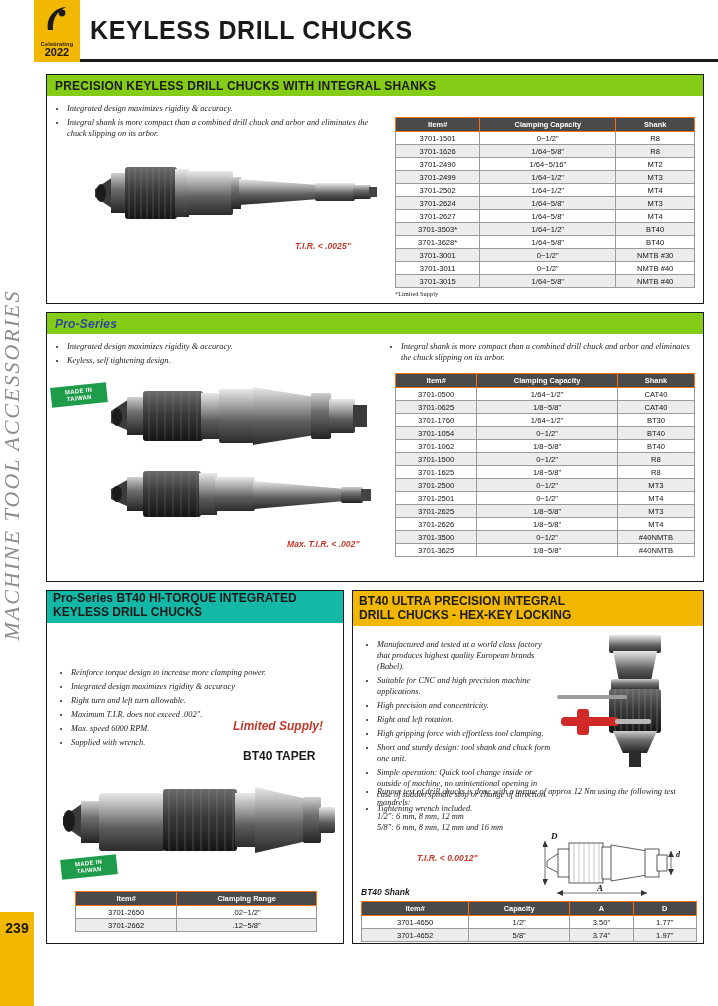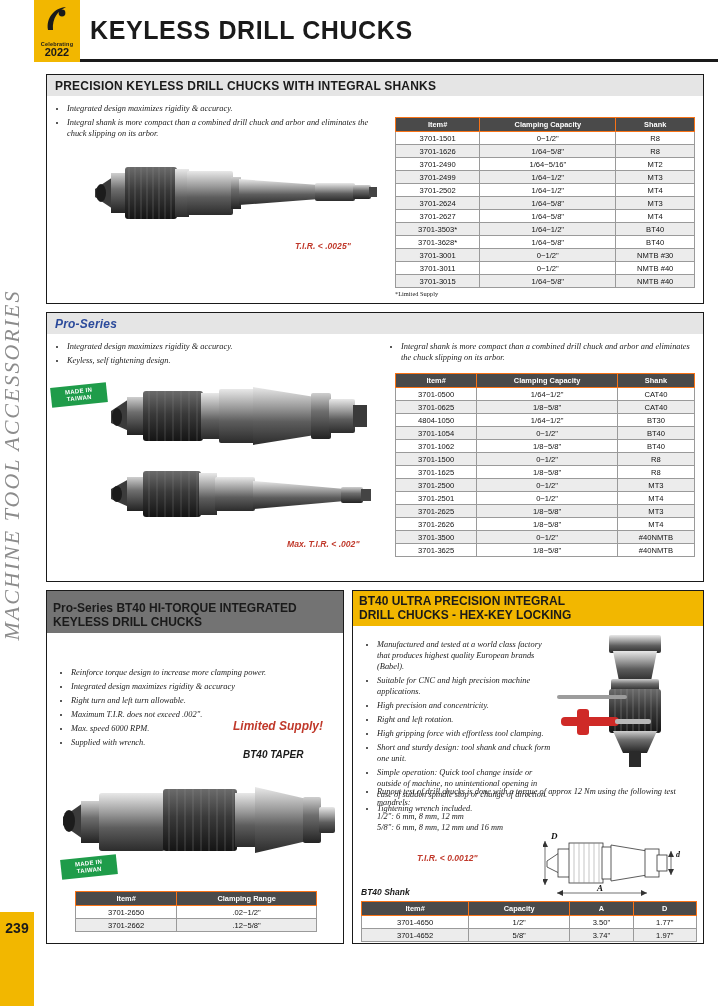--- a/index.html
+++ b/index.html
@@ -63,21 +63,21 @@
   }
   .logo-badge .l1{ font-size:5.5px; font-weight:bold; letter-spacing:.2px;}
   .logo-badge .l2{ font-size:11px; font-weight:bold; letter-spacing:0px; line-height:11px;}
   .header-title {
     position:absolute; left:56px; top:16px;
     font-size:25px; font-weight:bold; letter-spacing:0.6px;
     color:#1a1a1a;
   }
   
   .sec-bar {
-    background:#e5e5e5;
+    background:#84cc16;
     height:21px;
     display:flex; align-items:center;
     padding-left:8px;
     font-size:12px; font-weight:bold; letter-spacing:0.2px;
     color:#1a1a1a;
   }
   .sec-bar .pro { color:#2b4a9b; font-style:italic; margin-right:4px; }
   .sec-wrap { position:absolute; border:1px solid #1a1a1a; background:#fff; }
 
   ul.bullets { margin:0; padding-left:14px; }
@@ -104,21 +104,21 @@
   .chuck-note {
     font-size:8.6px; font-weight:bold; color:#c0392b; font-style:italic;
   }
   .made-in {
     width:56px;height:20px;background:#1f9c4a;color:#fff;
     display:flex;flex-direction:column;align-items:center;justify-content:center;
     font-size:6px;font-weight:bold;line-height:7px;letter-spacing:.3px;
     transform:rotate(-6deg);
   }
   .limited { font-size:12px;font-weight:bold;color:#c0392b;font-style:italic; }
-  .taper-lbl { font-size:10px;font-weight:bold;color:#1a1a1a;font-style:italic; }
+  .taper-lbl { font-size:12px;font-weight:bold;color:#1a1a1a;}
   .sub-head { font-size:8.5px;font-weight:bold;color:#1a1a1a;font-style:italic; }
 </style>
 </head>
 <body>
 
 <div class="page">
 
   <div class="left-rail">
     <div class="rail-vtext">MACHINE TOOL ACCESSORIES</div>
     <div class="page-num">239</div>
@@ -351,21 +351,21 @@
               <td>3701-0500</td>
               <td>1/64~1/2"</td>
               <td>CAT40</td>
             </tr>
           <tr>
               <td>3701-0625</td>
               <td>1/8~5/8"</td>
               <td>CAT40</td>
             </tr>
           <tr>
-              <td>4804-1050</td>
+              <td>3701-1760</td>
               <td>1/64~1/2"</td>
               <td>BT30</td>
             </tr>
           <tr>
               <td>3701-1054</td>
               <td>0~1/2"</td>
               <td>BT40</td>
             </tr>
           <tr>
               <td>3701-1062</td>
@@ -411,21 +411,21 @@
               <td>3701-3625</td>
               <td>1/8~5/8"</td>
               <td>#40NMTB</td>
             </tr>
         </tbody>
       </table>
     </div>
   </div>
 
   <div class="sec-wrap" style="left:46px; top:590px; width:298px; height:354px;">
-    <div style="background:#737373;padding:10px 6px 4px 6px;">
+    <div style="background:#14b8a6;padding:0 6px 4px 6px;">
       <div style="font-size:12px;font-weight:bold;line-height:14px;color:#1a1a1a;">
         <span class="pro">Pro-Series</span>
         <span>BT40 HI-TORQUE INTEGRATED</span>
       </div>
       <div style="font-size:12px;font-weight:bold;line-height:14px;color:#1a1a1a;">KEYLESS DRILL CHUCKS</div>
     </div>
 
     <div style="position:absolute; left:10px; top:50px; width:280px;margin-top:26px;">
       <ul class="bullets">
         <li>Reinforce torque design to increase more clamping power.</li>

